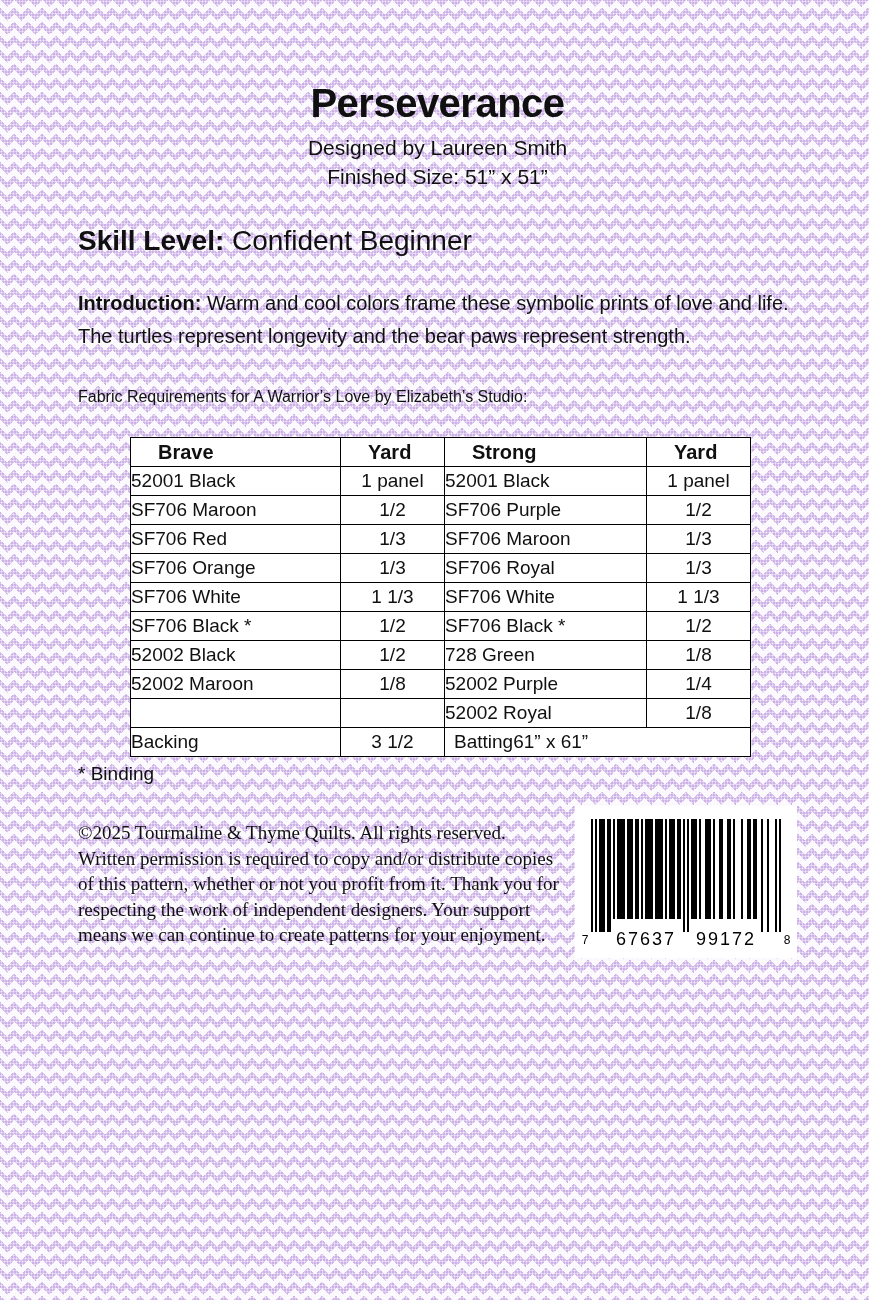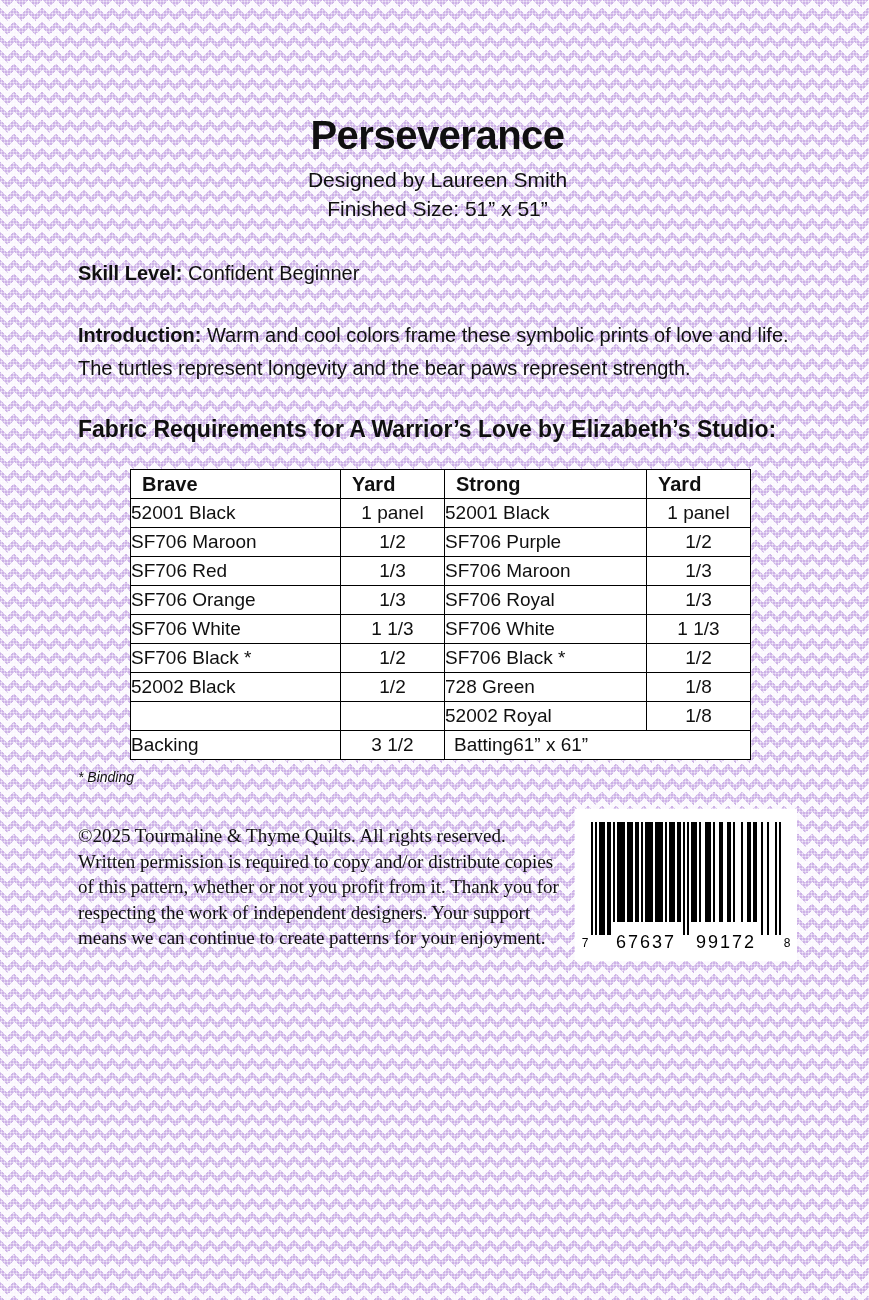--- a/index.html
+++ b/index.html
@@ -18,56 +18,56 @@
       linear-gradient(135deg, rgba(168,122,213,0.55) 25%, rgba(0,0,0,0) 25%),
       linear-gradient(225deg, rgba(168,122,213,0.55) 25%, rgba(0,0,0,0) 25%),
       linear-gradient(315deg, rgba(168,122,213,0.55) 25%, rgba(0,0,0,0) 25%),
       linear-gradient(45deg,  rgba(168,122,213,0.55) 25%, rgba(0,0,0,0) 25%);
     background-size: 3px 3px, 14px 14px, 14px 14px, 14px 14px, 14px 14px;
     background-position: 0 0, -7px 0, -7px 0, 0 0, 0 0;
     font-family: "Liberation Sans", sans-serif;
     color: #101010;
   }
 
-  .content { position: absolute; inset: 0; padding: 0 72px 0 78px; margin-top: 32px; }
+  .content { position: absolute; inset: 0; padding: 0 72px 0 78px; }
 
   .header-block { text-align: center; margin-top: 80px; }
   .title { font-size: 40px; font-weight: 700; line-height: 46px; letter-spacing: -0.5px; }
   .byline { font-size: 21px; line-height: 29px; margin-top: 7px; }
   .finished-size { font-size: 21px; line-height: 29px; }
 
-  .skill-line { margin-top: 37px; font-size: 20px; line-height: 26px; }
+  .skill-line { margin-top: 37px; font-size: 28px; line-height: 26px; }
   .bold { font-weight: 700; }
 
   .intro { margin-top: 33px; font-size: 20px; line-height: 33px; max-width: 724px; }
 
-  .fabric-heading { margin-top: 31px; font-size: 23px; font-weight: 700; line-height: 26px; }
+  .fabric-heading { margin-top: 31px; font-size: 16px; font-weight: 400; line-height: 26px; }
 
   table.fabric {
     margin-top: 27px;
     margin-left: 52px;
     border-collapse: collapse;
     background: #ffffff;
     table-layout: fixed;
     width: 620px;
   }
   table.fabric th, table.fabric td {
     border: 1.5px solid #000000;
     height: 29px;
     padding: 0;
     font-size: 19px;
     overflow: hidden;
     white-space: nowrap;
   }
-  table.fabric th { font-size: 20px; font-weight: 700; text-align: left; padding-left: 11px; }
+  table.fabric th { font-size: 20px; font-weight: 700; text-align: left; padding-left: 27px; }
   table.fabric td.name { text-align: left; padding-left: 0; }
   table.fabric td.val  { text-align: center; }
   .merged-inner { display: flex; padding: 0 12px 0 9px; }
 
-  .binding-note { margin-top: 5px; font-size: 14px; line-height: 24px; font-style: italic; }
+  .binding-note { margin-top: 5px; font-size: 19px; line-height: 24px; }
 
   .bottom-row { display: flex; align-items: flex-start; margin-top: 20px; }
   .copyright { width: 482px; font-size: 19px; line-height: 25.5px; padding-top: 14px; font-family: Liberation Serif, serif; }
 
   .barcode-box {
     margin-left: auto;
     width: 222px;
     height: 152px;
     background: #ffffff;
     position: relative;
@@ -164,20 +164,26 @@
             <td class="name">SF706 Black *</td>
             <td class="val">1/2</td>
             <td class="name">SF706 Black *</td>
             <td class="val">1/2</td>
           </tr>
           <tr>
             <td class="name">52002 Black</td>
             <td class="val">1/2</td>
             <td class="name">728 Green</td>
             <td class="val">1/8</td>
+          </tr>
+          <tr>
+            <td class="name">52002 Maroon</td>
+            <td class="val">1/8</td>
+            <td class="name">52002 Purple</td>
+            <td class="val">1/4</td>
           </tr>
           <tr>
             <td class="name">&nbsp;</td>
             <td class="val">&nbsp;</td>
             <td class="name">52002 Royal</td>
             <td class="val">1/8</td>
           </tr>
           <tr id="fabric-footer-row">
           <td class="name">Backing</td>
           <td class="val">3 1/2</td>

